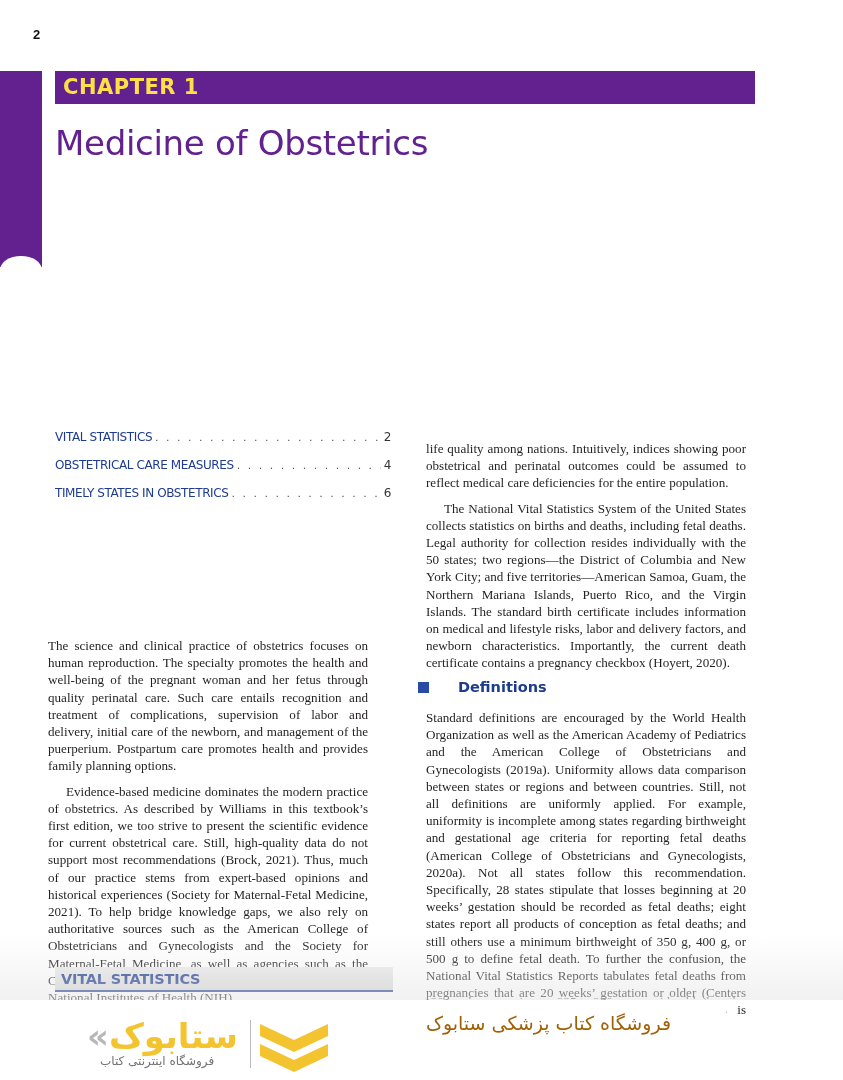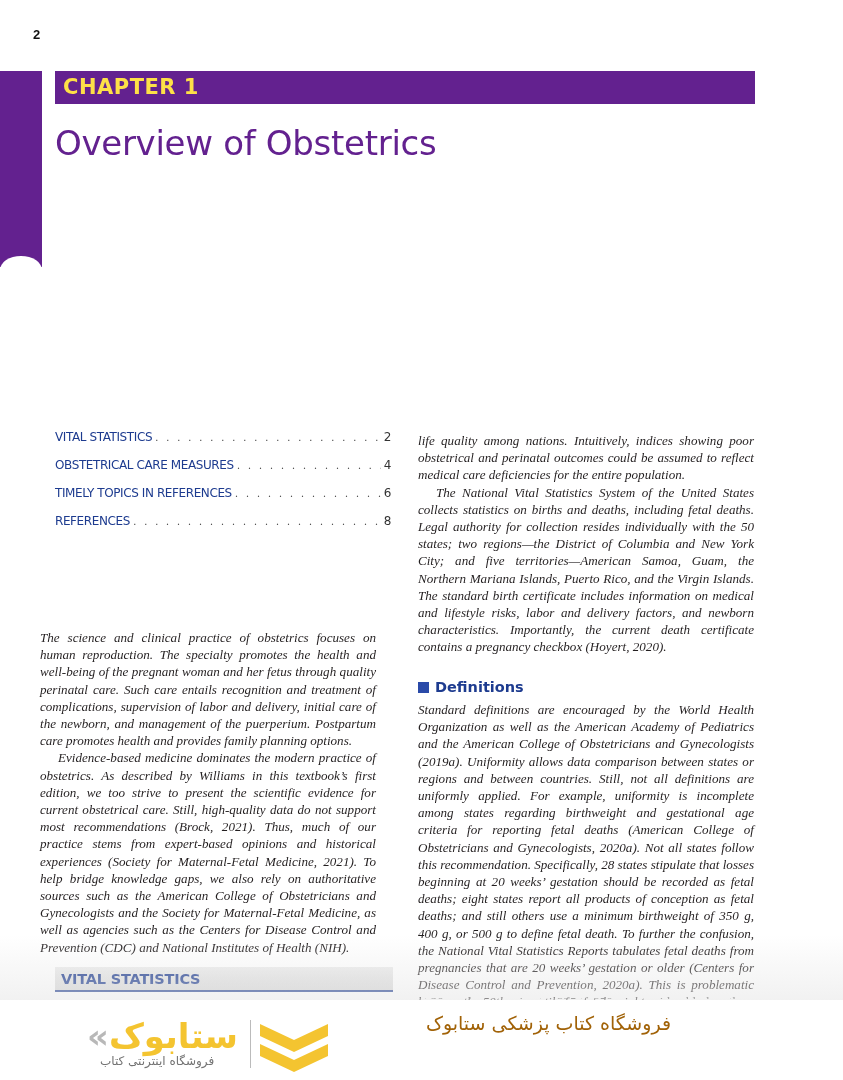--- a/index.html
+++ b/index.html
@@ -12,29 +12,29 @@
   .chapter-title { position:absolute; left:55px; top:123px; font-family:"DejaVu Sans", sans-serif; color:#63218f; font-size:34px; font-weight:500; letter-spacing:-0.3px; }
 
   .toc { position:absolute; left:55px; top:430px; width:336px; }
   .toc-row { display:flex; align-items:baseline; height:28px; font-family:"DejaVu Sans", sans-serif; font-size:12px; color:#1d3b8f; letter-spacing:-0.4px; }
   .toc-label { white-space:nowrap; }
   .toc-dots { flex:1; overflow:hidden; white-space:nowrap; color:#555; margin:0 3px; letter-spacing:2px; font-size:11px; }
   .toc-dots::before { content:". . . . . . . . . . . . . . . . . . . . . . . . . . . . . . . . . . . . . . . . . . . . . . . . . . . . . . . . . . . . . . ."; }
   .toc-page { color:#333; font-size:12px; }
 
   .col { position:absolute; width:336px; font-size:13.1px; line-height:17.2px; text-align:justify; hyphens:auto; }
-  .col p { margin:0;font-style:italic; }
+  .col p { margin:8px; }
   .col p.indent { text-indent:18px; }
   .col-left { left:40px; top:629px; }
   .col-right { left:418px; top:432px; }
 
   .section-heading { position:absolute; left:55px; top:967px; width:338px; height:25px; background:linear-gradient(#ececec,#d9d9d9); border-bottom:2px solid #1d3b8f; box-sizing:border-box; padding-left:6px; }
   .section-heading span { font-family:"DejaVu Sans", sans-serif; font-weight:bold; color:#1d3b8f; font-size:14.5px; line-height:24px; letter-spacing:-0.2px; }
 
-  .subheading { position:absolute; left:418px; top:679px; display:flex; align-items:center; }
+  .subheading { position:absolute; left:418px; top:679px; display:flex; align-items:center;gap:23px; }
   .subheading-square { width:11px; height:11px; background:#2a4aa8; margin-right:6px; }
   .subheading-text { font-family:"DejaVu Sans", sans-serif; font-weight:bold; color:#1d3b8f; font-size:14.5px; }
 
   .fade { position:absolute; left:0; top:935px; width:843px; height:65px; background:linear-gradient(rgba(255,255,255,0), rgba(230,230,230,0.55)); pointer-events:none; }
   .cut-line { position:absolute; left:418px; top:993px; width:336px; height:6px; overflow:hidden; font-size:13.1px; line-height:17px; color:#555; }
 
   .footer { position:absolute; left:0; top:1000px; width:726px; height:80px; background:#fff; }
   .logo { position:absolute; left:62px; top:14px; width:270px; height:58px; }
   .logo-text { position:absolute; left:25px; top:2px; font-family:"DejaVu Sans", sans-serif; font-weight:bold; font-size:34px; color:#b8b8b8; letter-spacing:-2px; }
   .logo-text .accent { color:#f4c430; }
@@ -49,42 +49,37 @@
 <body>
 
 <div class="page-number">2</div>
 
 <div class="side-tab"></div>
 <div class="side-tab-curve"></div>
 
 <div class="chapter-bar">
   <span class="chapter-label">CHAPTER 1</span>
 </div>
-<div class="chapter-title">Overview of Obstetrics</div>
+<div class="chapter-title">Medicine of Obstetrics</div>
 
 <div class="toc">
   <div class="toc-row">
     <span class="toc-label">VITAL STATISTICS</span>
     <span class="toc-dots"></span>
     <span class="toc-page">2</span>
   </div>
   <div class="toc-row">
     <span class="toc-label">OBSTETRICAL CARE MEASURES</span>
     <span class="toc-dots"></span>
     <span class="toc-page">4</span>
   </div>
   <div class="toc-row">
-    <span class="toc-label">TIMELY TOPICS IN REFERENCES</span>
+    <span class="toc-label">TIMELY STATES IN OBSTETRICS</span>
     <span class="toc-dots"></span>
     <span class="toc-page">6</span>
-  </div>
-  <div class="toc-row">
-    <span class="toc-label">REFERENCES</span>
-    <span class="toc-dots"></span>
-    <span class="toc-page">8</span>
   </div>
 </div>
 
 <div class="col col-left">
   <p>The science and clinical practice of obstetrics focuses on human reproduction. The specialty promotes the health and well-being of the pregnant woman and her fetus through quality perinatal care. Such care entails recognition and treatment of complications, supervision of labor and delivery, initial care of the newborn, and management of the puerperium. Postpartum care promotes health and provides family planning options.</p>
   <p class="indent">Evidence-based medicine dominates the modern practice of obstetrics. As described by Williams in this textbook’s first edition, we too strive to present the scientific evidence for current obstetrical care. Still, high-quality data do not support most recommendations (Brock, 2021). Thus, much of our practice stems from expert-based opinions and historical experiences (Society for Maternal-Fetal Medicine, 2021). To help bridge knowledge gaps, we also rely on authoritative sources such as the American College of Obstetricians and Gynecologists and the Society for Maternal-Fetal Medicine, as well as agencies such as the Centers for Disease Control and Prevention (CDC) and National Institutes of Health (NIH).</p>
 </div>
 
 <div class="section-heading">
   <span>VITAL STATISTICS</span>

